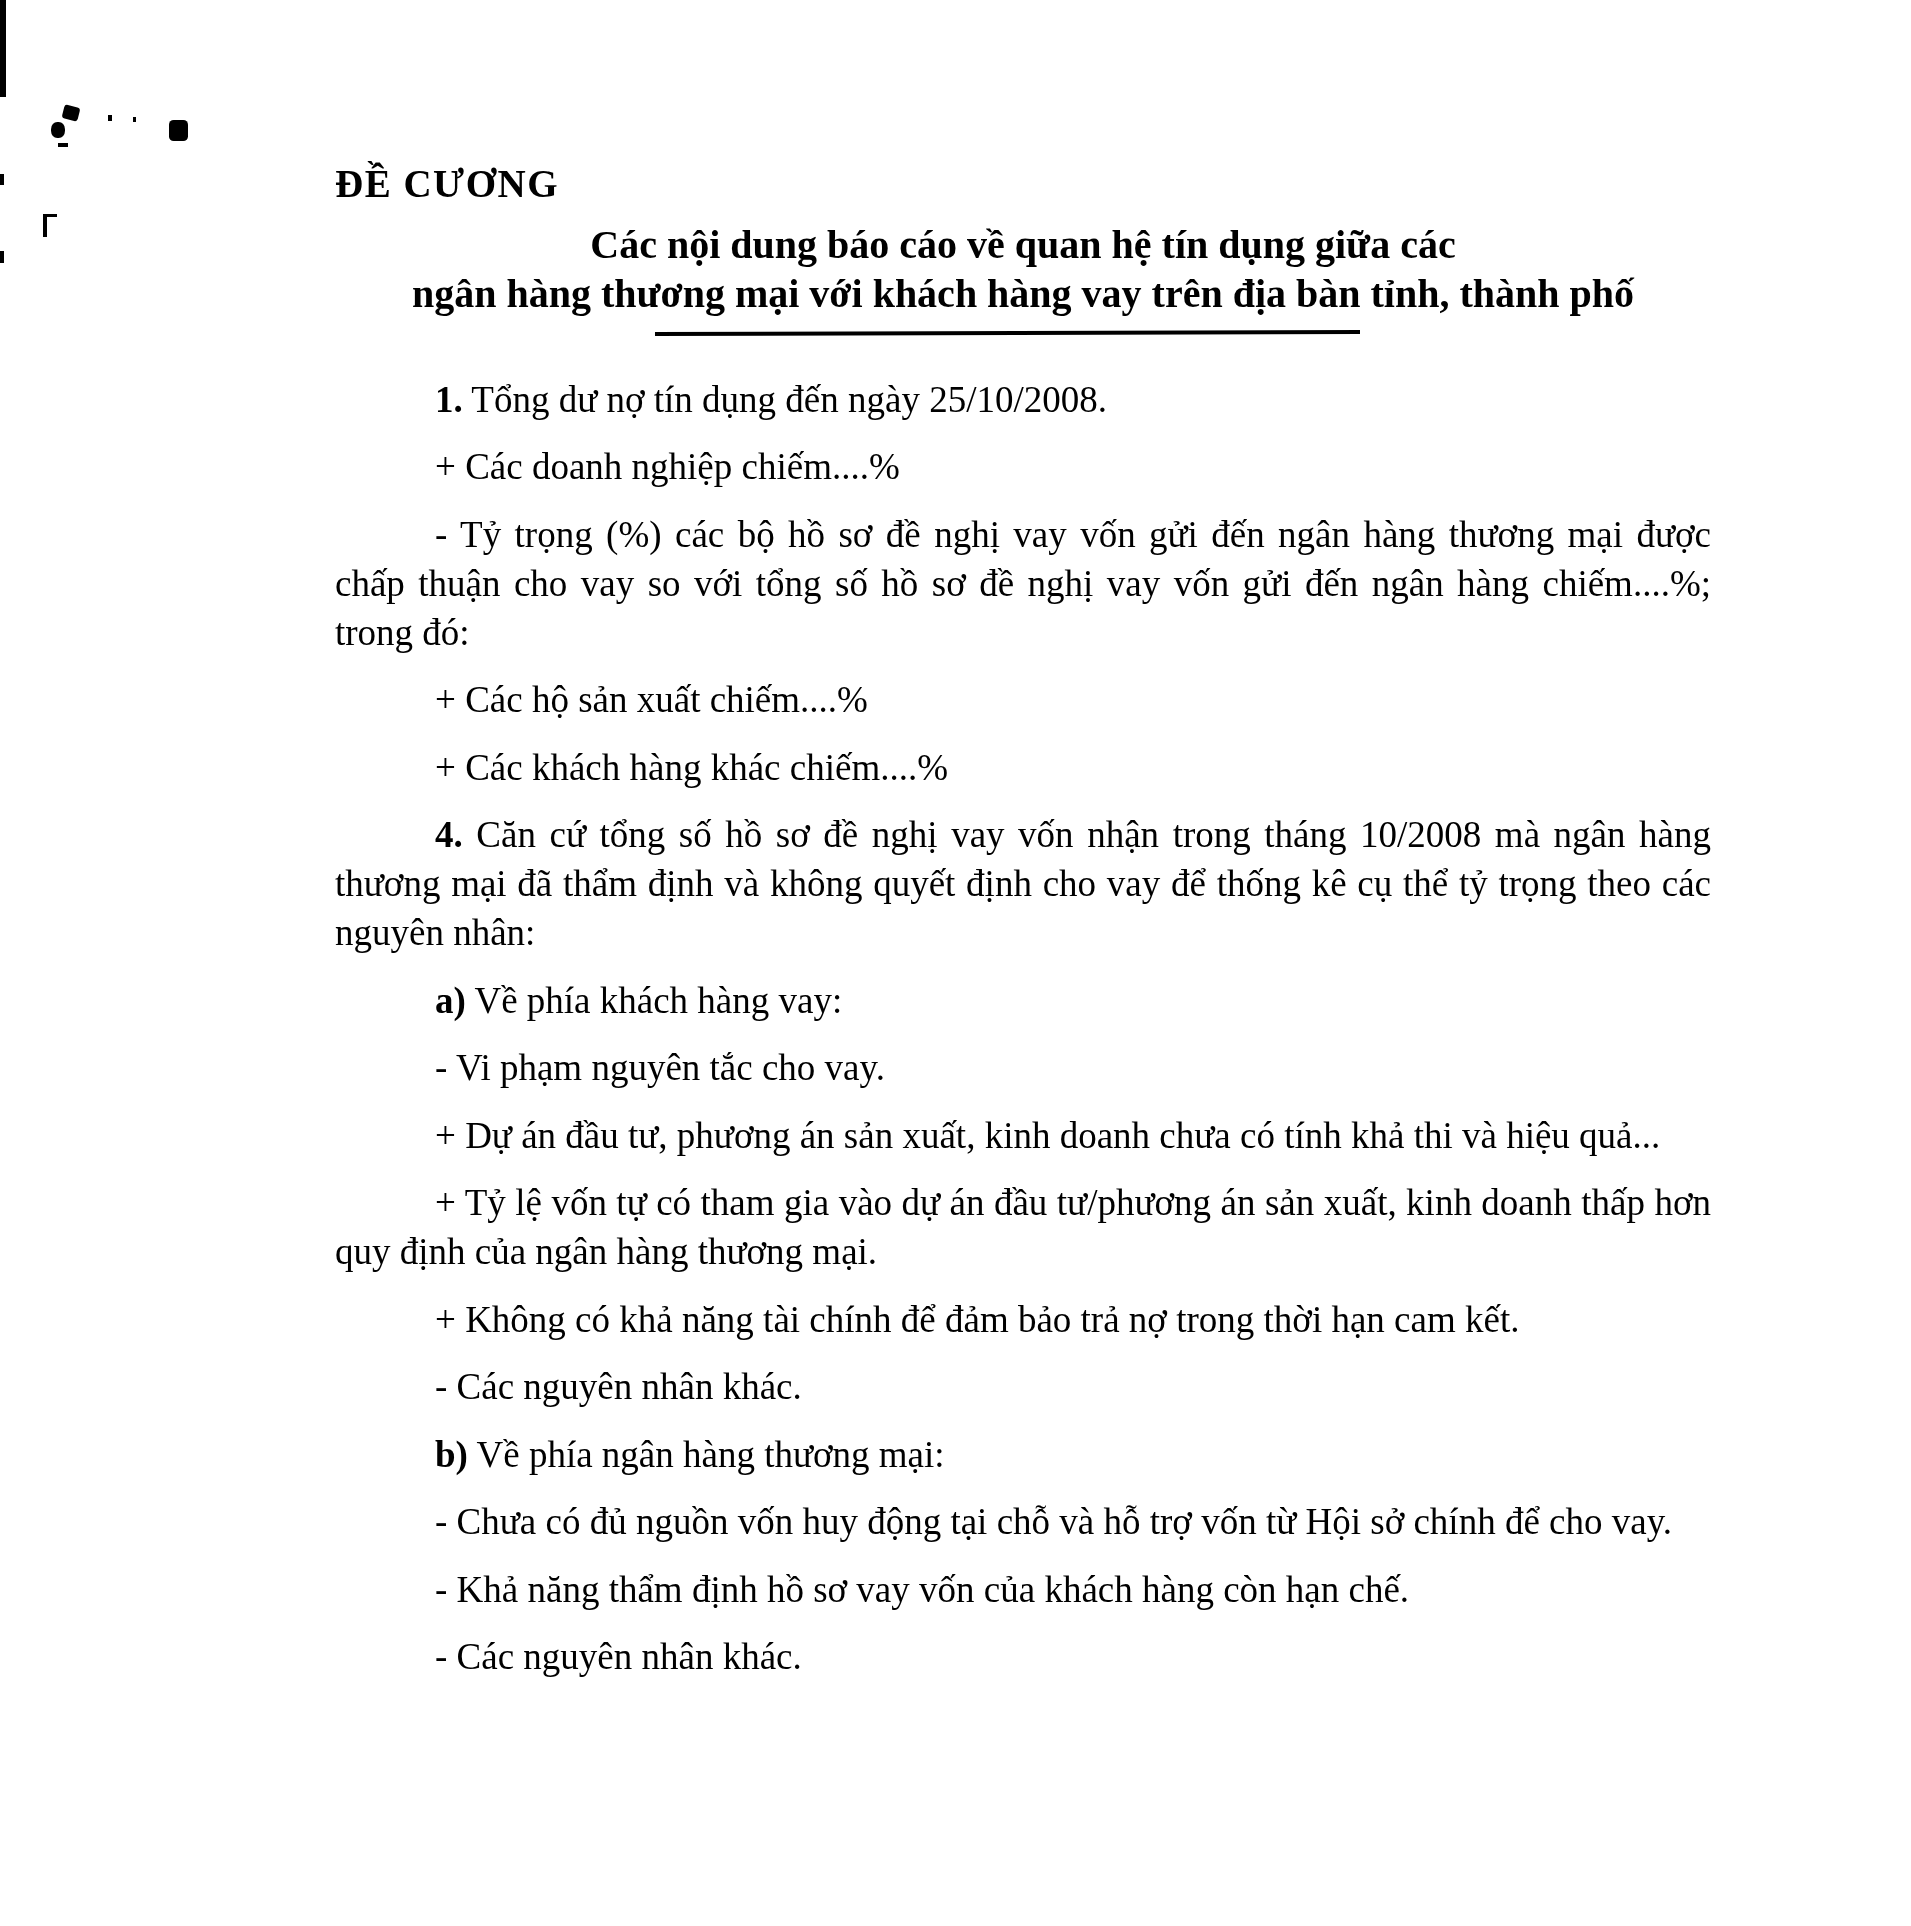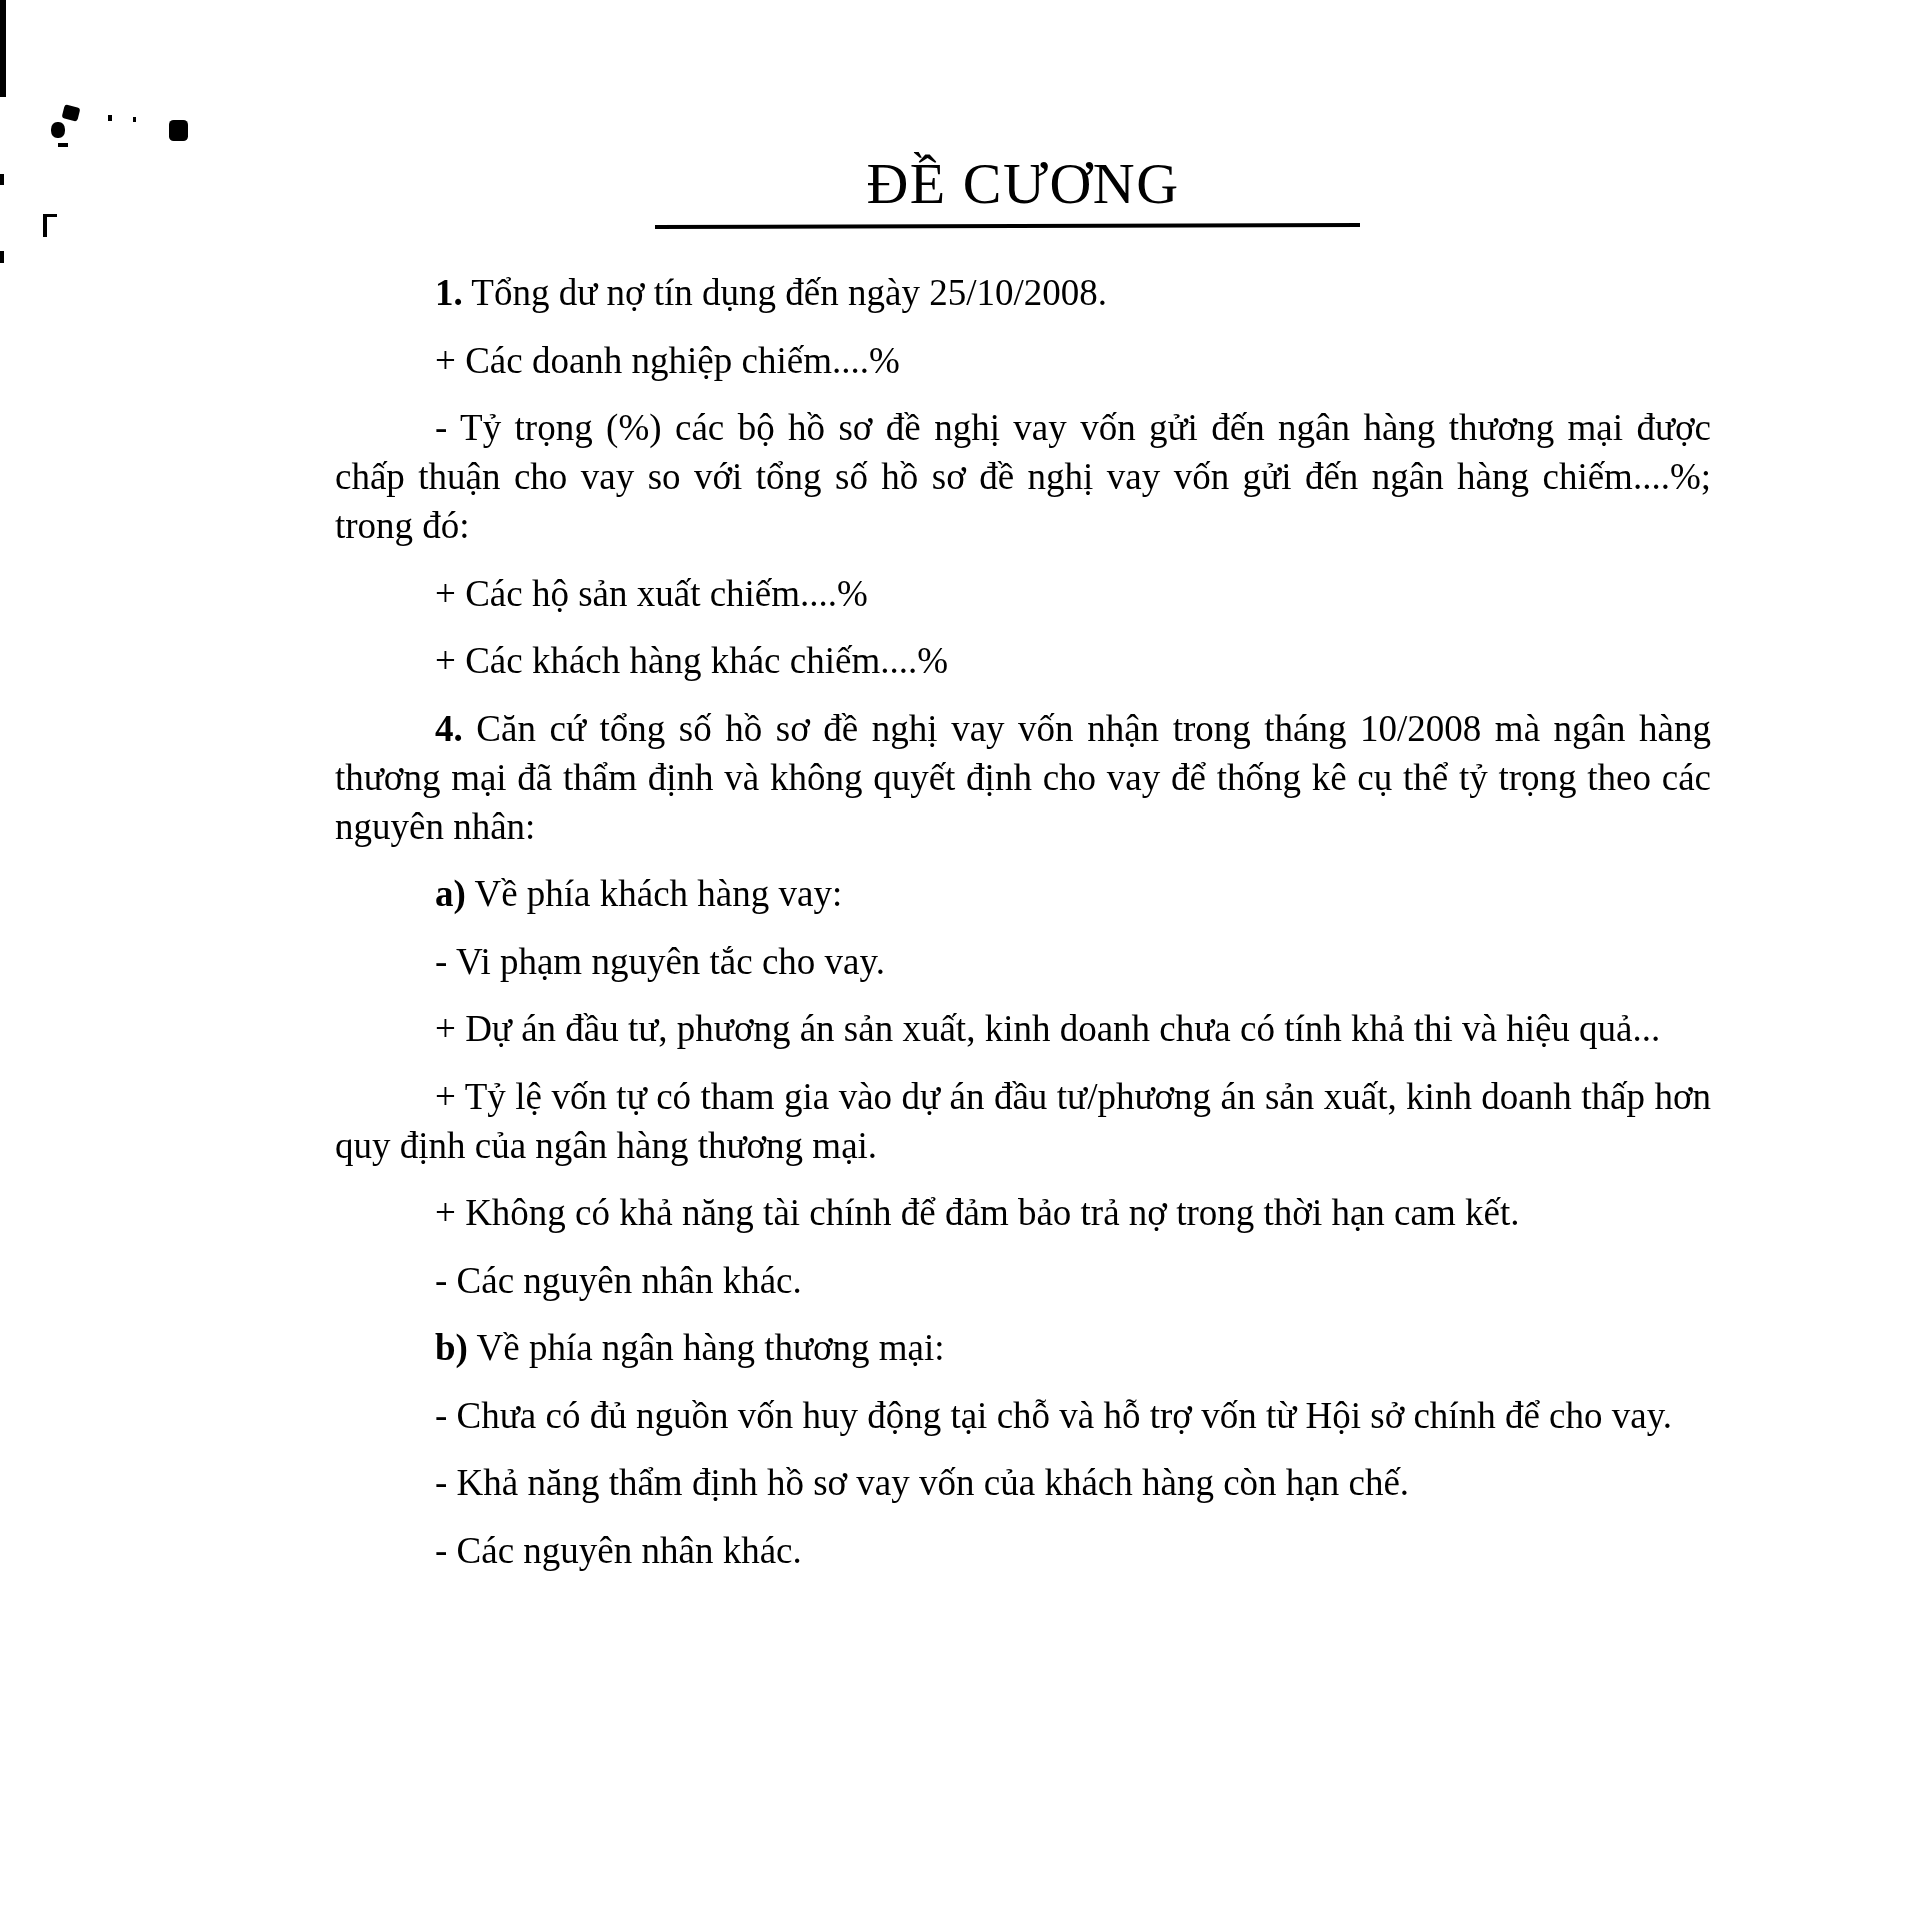--- a/index.html
+++ b/index.html
@@ -12,23 +12,23 @@
     color: #000;
     font-family: "Liberation Serif", "DejaVu Serif", serif;
   }
   .content {
     position: absolute;
     left: 335px;
     top: 157px;
     width: 1376px;
   }
   .doc-title {
-    font-size: 58px;
-    font-weight: normal;
-    text-align: center;
+    font-size: 39px;
+    font-weight: bold;
+    text-align: left;
     line-height: 54px;
     letter-spacing: 1.5px;
   }
   .doc-subtitle {
     font-size: 40px;
     font-weight: bold;
     text-align: center;
     line-height: 49px;
     margin-top: 8.5px;
   }
@@ -77,20 +77,24 @@
   <div class="speck" style="left:108px;top:115px;width:3.5px;height:6.2px;"></div>
   <div class="speck" style="left:133px;top:117px;width:2.7px;height:5.4px;"></div>
   <div class="speck" style="left:0;top:174px;width:3.5px;height:10.8px;"></div>
   <div class="speck" style="left:0;top:251px;width:4.2px;height:12.3px;"></div>
   <div class="speck-f"></div>
 
   <div class="content">
 
     <header>
       <div class="doc-title">ĐỀ CƯƠNG</div>
+      <div class="doc-subtitle">
+        <div>Các nội dung báo cáo về quan hệ tín dụng giữa các</div>
+        <div>ngân hàng thương mại với khách hàng vay trên địa bàn tỉnh, thành phố</div>
+      </div>
       <div class="title-rule"></div>
     </header>
 
     <main class="doc-body">
       <div>
           <p><span class="b">1.</span> <span>Tổng dư nợ tín dụng đến ngày 25/10/2008.</span></p>
           <p><span>+</span> <span>Các doanh nghiệp chiếm....%</span></p>
           <p><span>-</span> <span>Tỷ trọng (%) các bộ hồ sơ đề nghị vay vốn gửi đến ngân hàng thương mại được chấp thuận cho vay so với tổng số hồ sơ đề nghị vay vốn gửi đến ngân hàng chiếm....%; trong đó:</span></p>
           <p><span>+</span> <span>Các hộ sản xuất chiếm....%</span></p>
           <p><span>+</span> <span>Các khách hàng khác chiếm....%</span></p>

